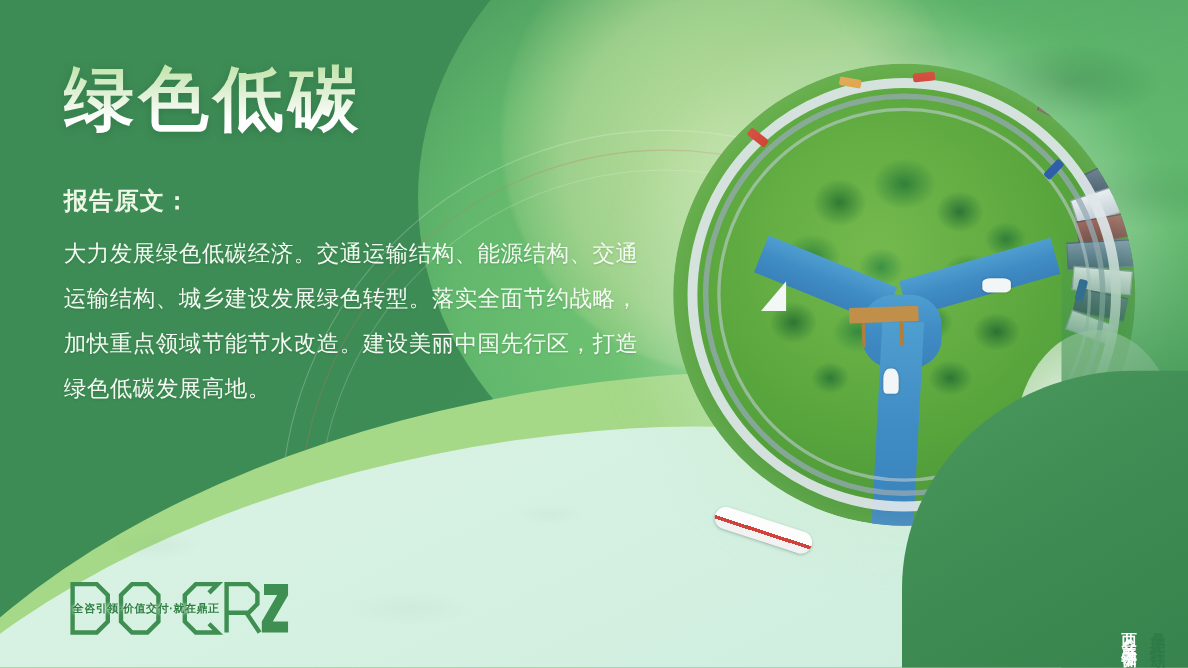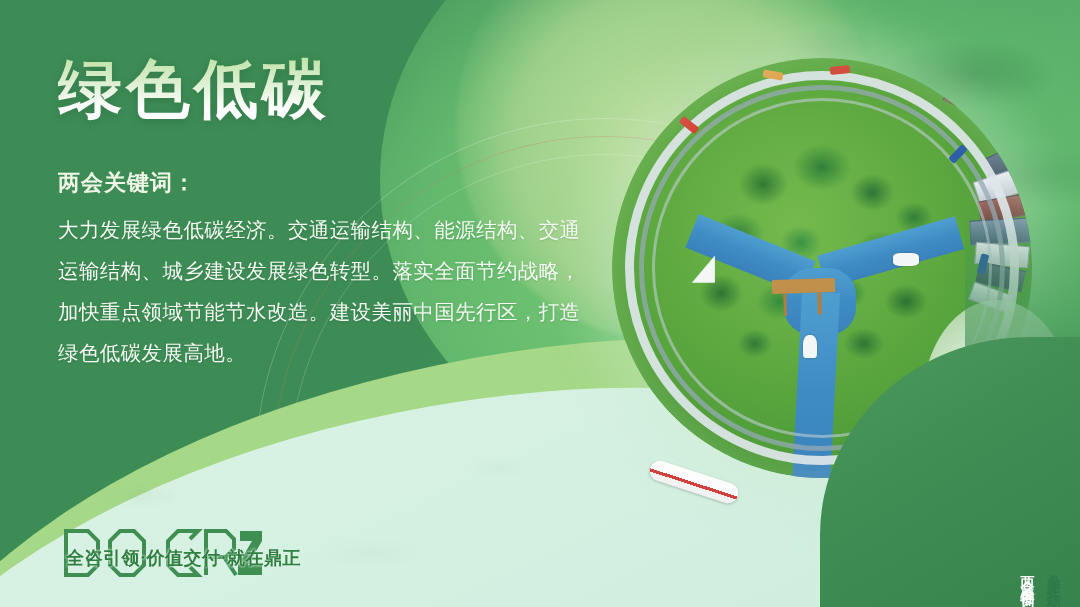--- a/index.html
+++ b/index.html
@@ -1,20 +1,20 @@
 <!DOCTYPE html>
 <html lang="zh"><head>
 <meta charset="utf-8">
 <title>绿色低碳</title>
 <style>
   html,body{margin:0;padding:0;background:#2f2f2f;}
   *{box-sizing:border-box;}
   .slide{
     position:relative;width:1080px;height:607px;overflow:hidden;
-    font-family:Liberation Serif, serif;
+    font-family:Liberation Sans, sans-serif;
     background:#3c8a55;
   }
   
   .bg-base{position:absolute;inset:0;
     background:linear-gradient(115deg,#3d8b55 0%,#3d8b55 42%,#44985c 58%,#57ad68 78%,#6cbe74 100%);}
   .bg-topright-glow{position:absolute;right:-60px;top:-140px;width:760px;height:640px;
     border-radius:50%;
     background:radial-gradient(ellipse at 40% 60%,rgba(126,206,120,.95) 0%,rgba(110,198,116,.75) 42%,rgba(90,180,105,0) 75%);}
   .bg-landscape{position:absolute;right:0;top:0;width:430px;height:340px;opacity:.5;
     background:
@@ -138,21 +138,21 @@
 
   
   .vtext{position:absolute;writing-mode:vertical-rl;text-orientation:upright;
     font-size:14px;letter-spacing:5px;font-weight:700;}
   .vtext.keywords{right:44px;bottom:18px;color:#ffffff;}
   .vtext.action{right:18px;bottom:18px;color:#2f7a47;}
 
   
   .logo{position:absolute;left:62px;top:527px;width:200px;height:52px;}
   .logo svg{display:block;}
-  .logo-tag{position:absolute;left:4px;top:19px;font-size:18px;font-weight:700;
+  .logo-tag{position:absolute;left:4px;top:19px;font-size:10px;font-weight:700;
     color:#2f7f43;letter-spacing:.5px;white-space:nowrap;
     text-shadow:0 0 2px #dff3e4,0 0 3px #dff3e4;}
 </style>
 </head>
 <body>
 
 <div class="slide">
 
   <div class="bg-base"></div>
   <div class="bg-topright-glow"></div>
@@ -221,21 +221,21 @@
 
     <div class="planet-fade"></div>
   </div>
   <div class="train" style="left:648px;top:472px;"></div>
 
   <div class="corner-pale"></div>
   <div class="corner-dark2"></div>
   <div class="corner-dark"></div>
 
   <div class="title">绿色低碳</div>
-  <div class="subtitle">两会关键词：</div>
+  <div class="subtitle">报告原文：</div>
   <div class="body">大力发展绿色低碳经济。交通运输结构、能源结构、交通运输结构、城乡建设发展绿色转型。落实全面节约战略，加快重点领域节能节水改造。建设美丽中国先行区，打造绿色低碳发展高地。</div>
 
   <div class="vtext keywords">两会关键词</div>
   <div class="vtext action">鼎正在行动</div>
 
   <div class="logo">
     <svg width="200" height="52" viewBox="0 0 200 52" aria-hidden="true">
       <g fill="none" stroke="#3f8f52" stroke-width="4">
 
         <path d="M4 4 H26 L36 14 V38 L26 48 H4 Z"></path>

